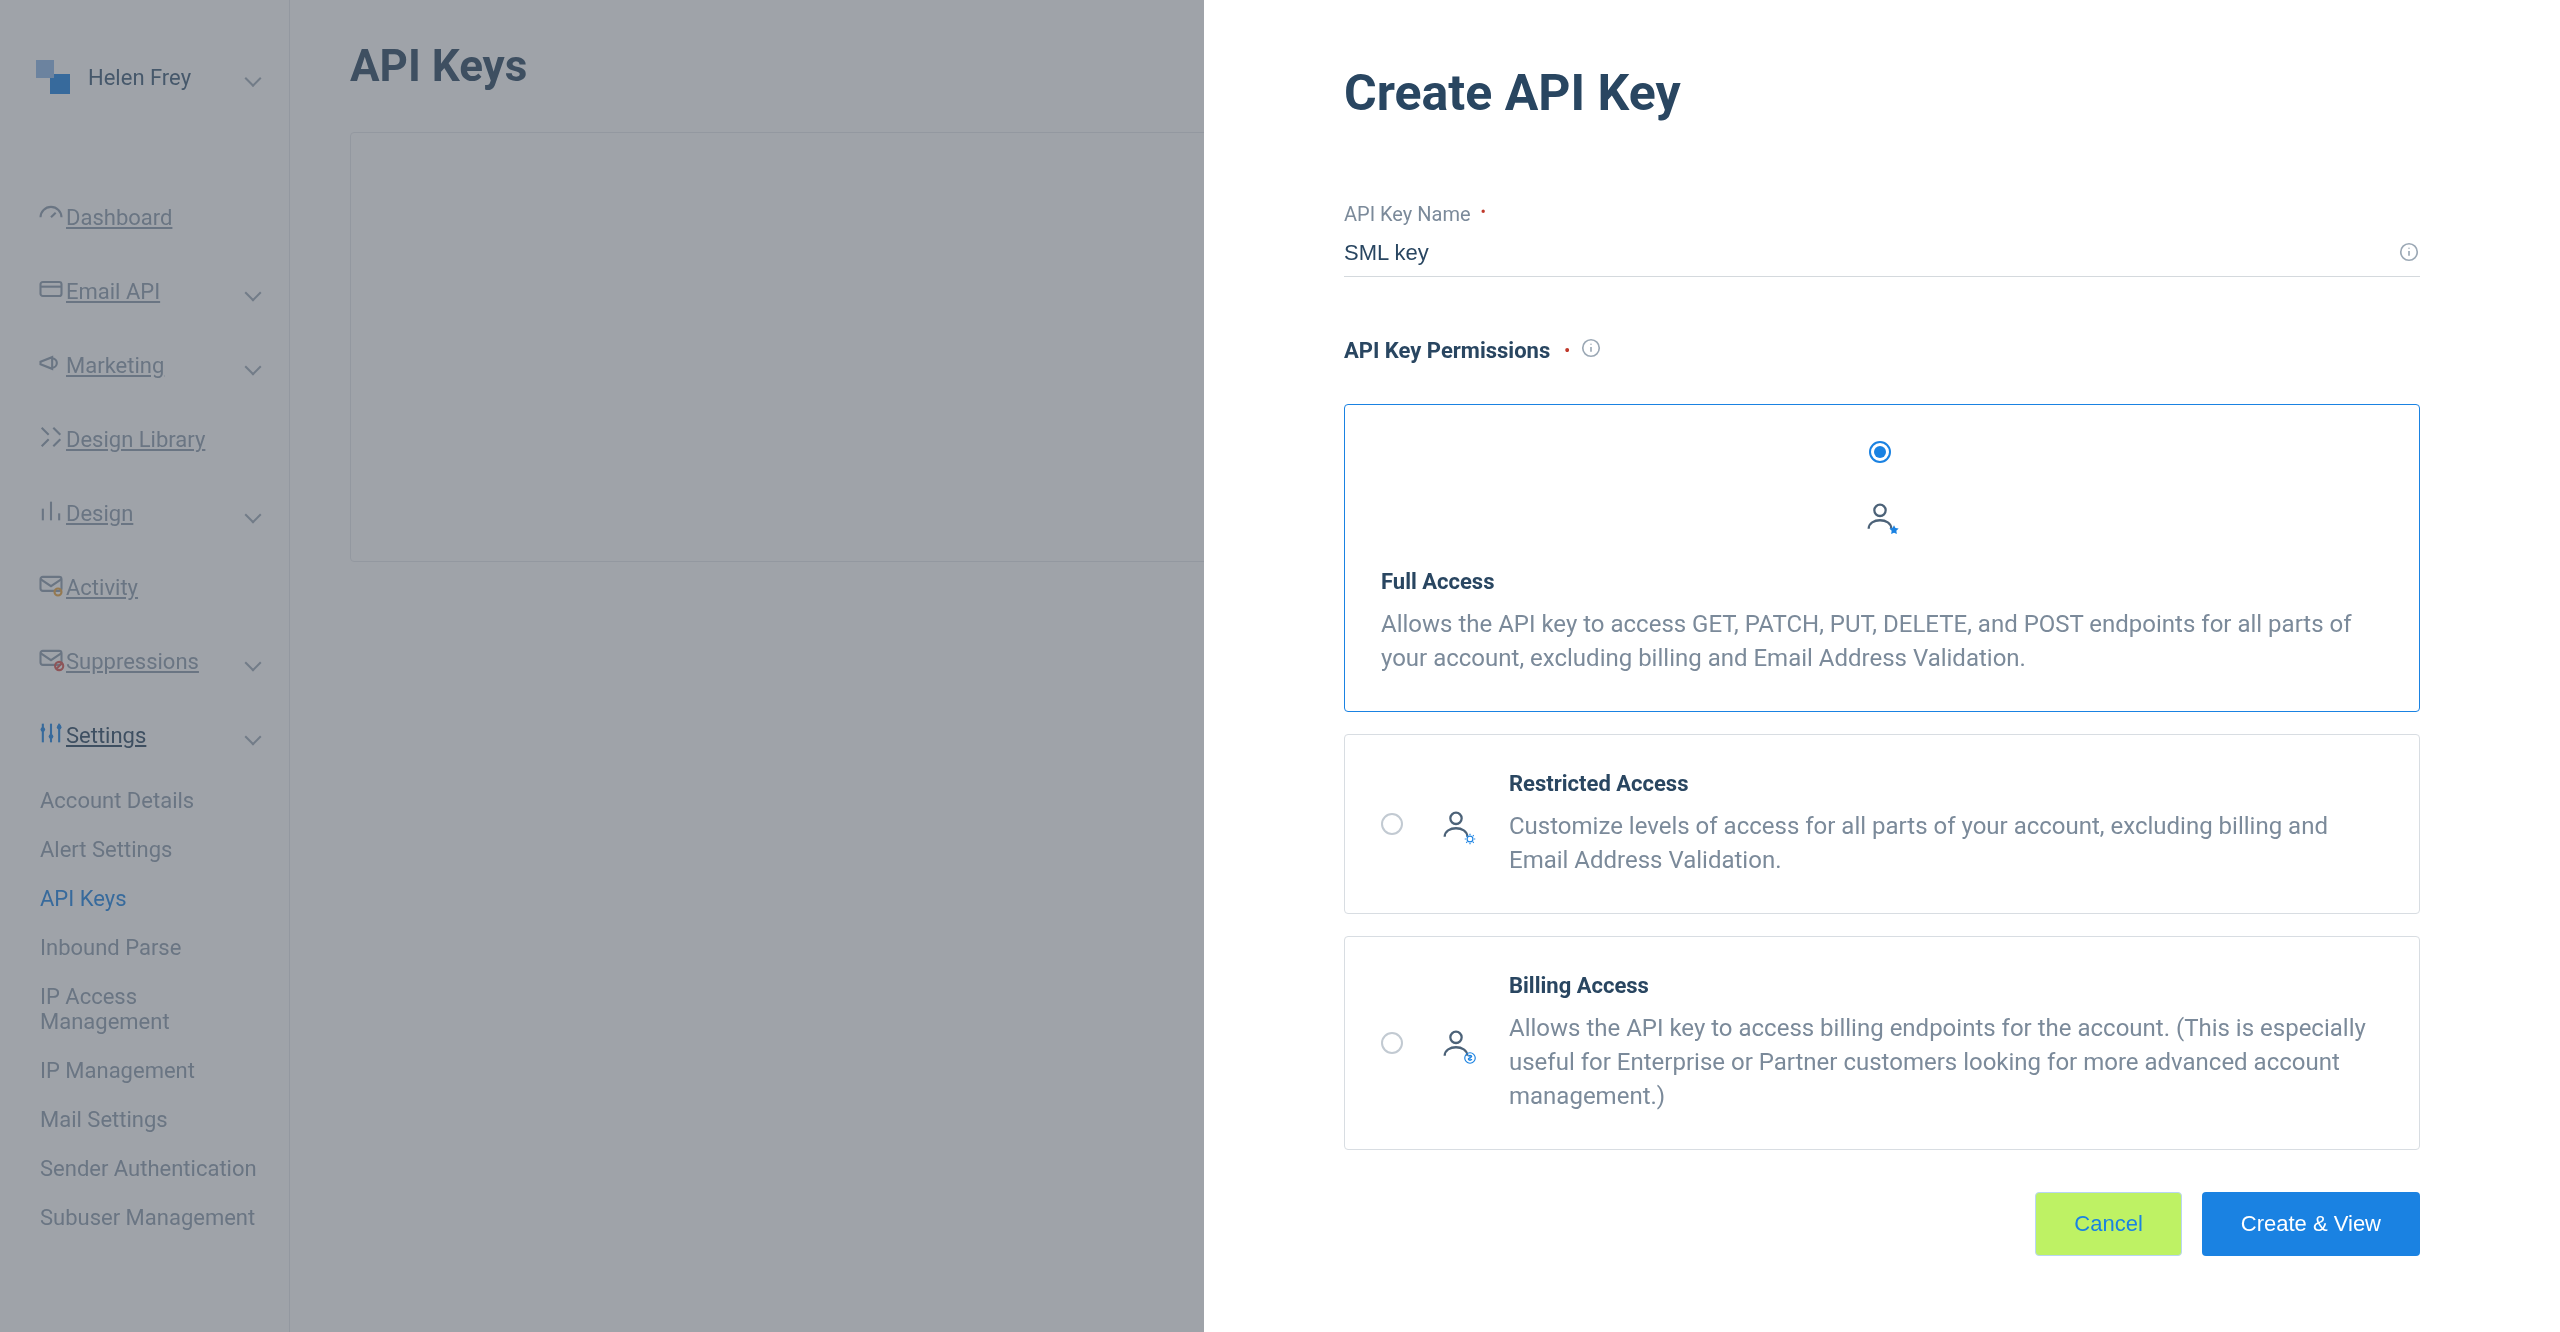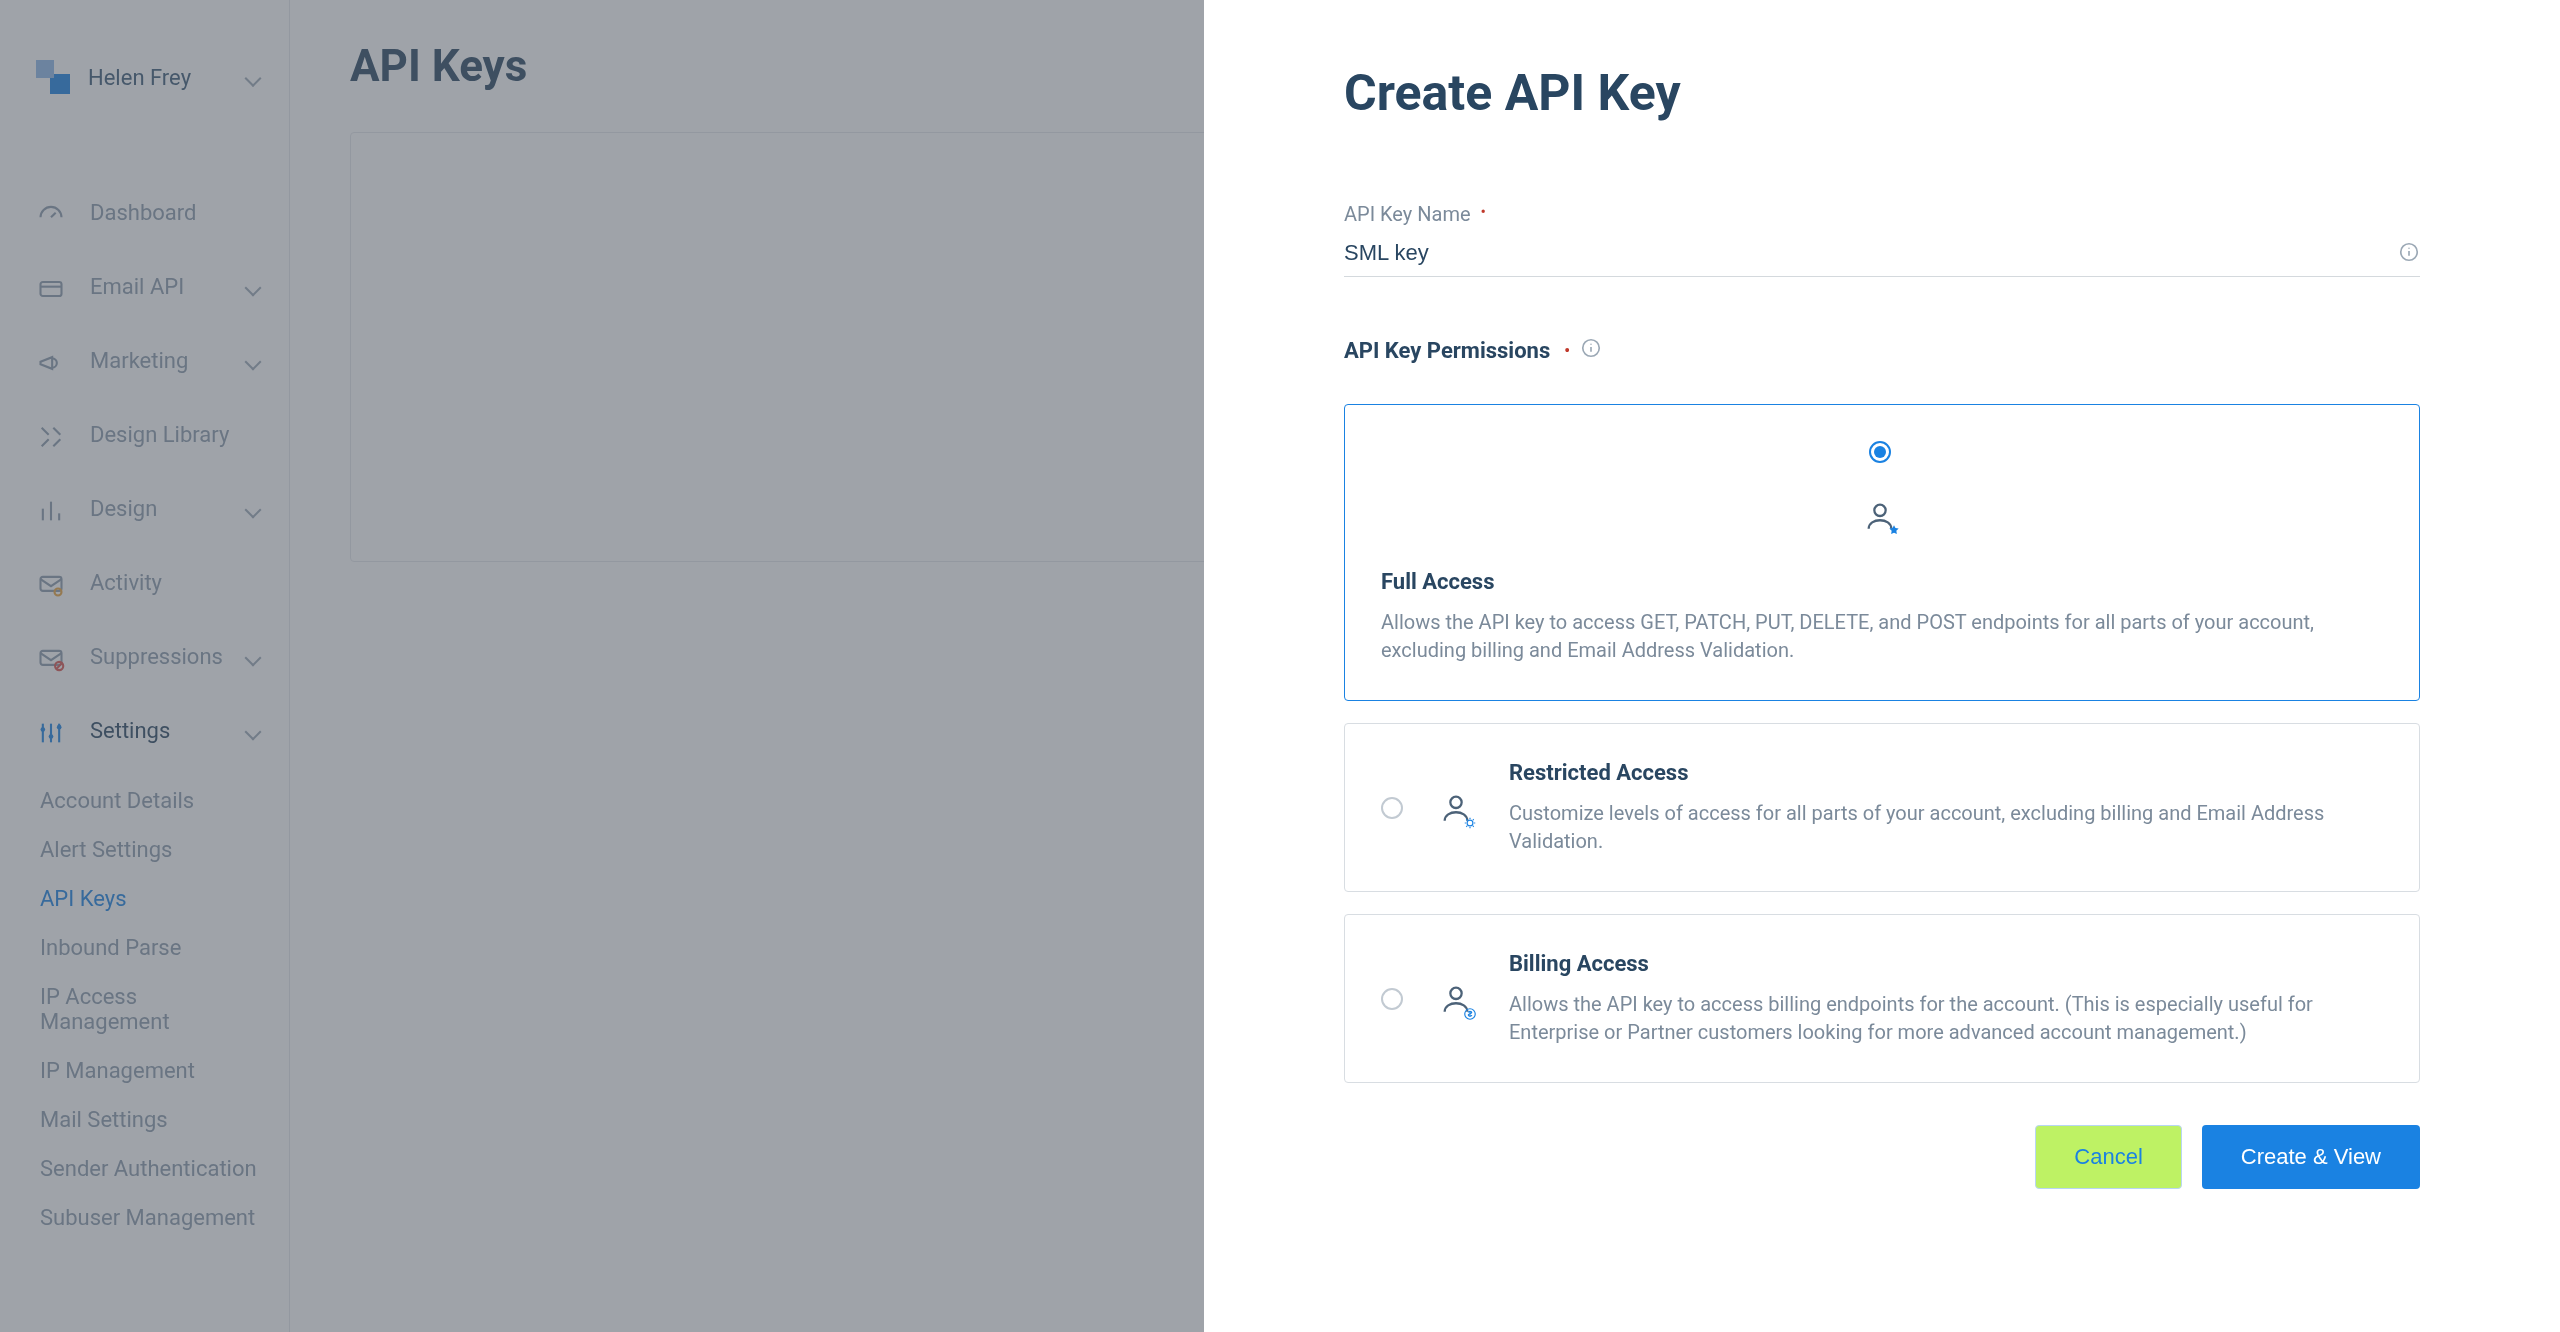--- a/index.html
+++ b/index.html
@@ -35,27 +35,27 @@
     background:
       linear-gradient(#8fb9e8,#8fb9e8) 0 0/18px 18px no-repeat,
       linear-gradient(#1a82e2,#1a82e2) 14px 14px/20px 20px no-repeat;
   }
   .user-name { font-size: 22px; color: #3b5a76; }
   .user-chevron { position: absolute; right: 30px; top: 50%; transform: translateY(-50%); color: #9ba8b5; }
 
   .nav { margin-top: 50px; }
   .nav-item {
     display: flex;
-    align-items: flex-start;
-    gap: 24px;
+    align-items: flex-end;
     padding: 22px 36px;
     color: #8a9aab;
     font-size: 22px;
     position: relative;
     cursor: pointer;
+    text-decoration: underline;
   }
   .nav-item.active { color: #294661; }
   .nav-icon { width: 30px; height: 30px; color: #8a9aab; flex-shrink: 0; display:flex; align-items:center; justify-content:center;}
   .nav-item.active .nav-icon { color: #1a82e2; }
   .nav-chevron { position: absolute; right: 30px; color: #9ba8b5; }
 
   .subnav { padding: 6px 0 6px 20px; }
   .subnav-item {
     padding: 12px 20px;
     font-size: 22px;
@@ -167,21 +167,21 @@
     flex-shrink: 0;
     display: flex; align-items: center; justify-content: center;
   }
   .perm-option.selected .radio { border-color: #1a82e2; }
   .radio-dot { width: 12px; height: 12px; background: #1a82e2; border-radius: 50%; display:none; }
   .perm-option.selected .radio-dot { display:block; }
   .perm-icon { width: 34px; height: 34px; flex-shrink:0; color:#4c6278; position:relative;}
   .perm-icon .badge { position:absolute; right:-4px; bottom:-4px; width:14px; height:14px; }
   .perm-body { flex:1; }
   .perm-title { font-size: 22px; font-weight: 700; color: #294661; margin-bottom: 14px; }
-  .perm-desc { font-size: 20px; color: #7b8a9a; line-height: 1.4; }
+  .perm-desc { font-size: 24px; color: #7b8a9a; line-height: 1.4; }
 
   .drawer-actions {
     display: flex;
     justify-content: flex-end;
     gap: 20px;
     margin-top: 42px;
   }
   .btn {
     height: 64px;
     padding: 0 38px;

